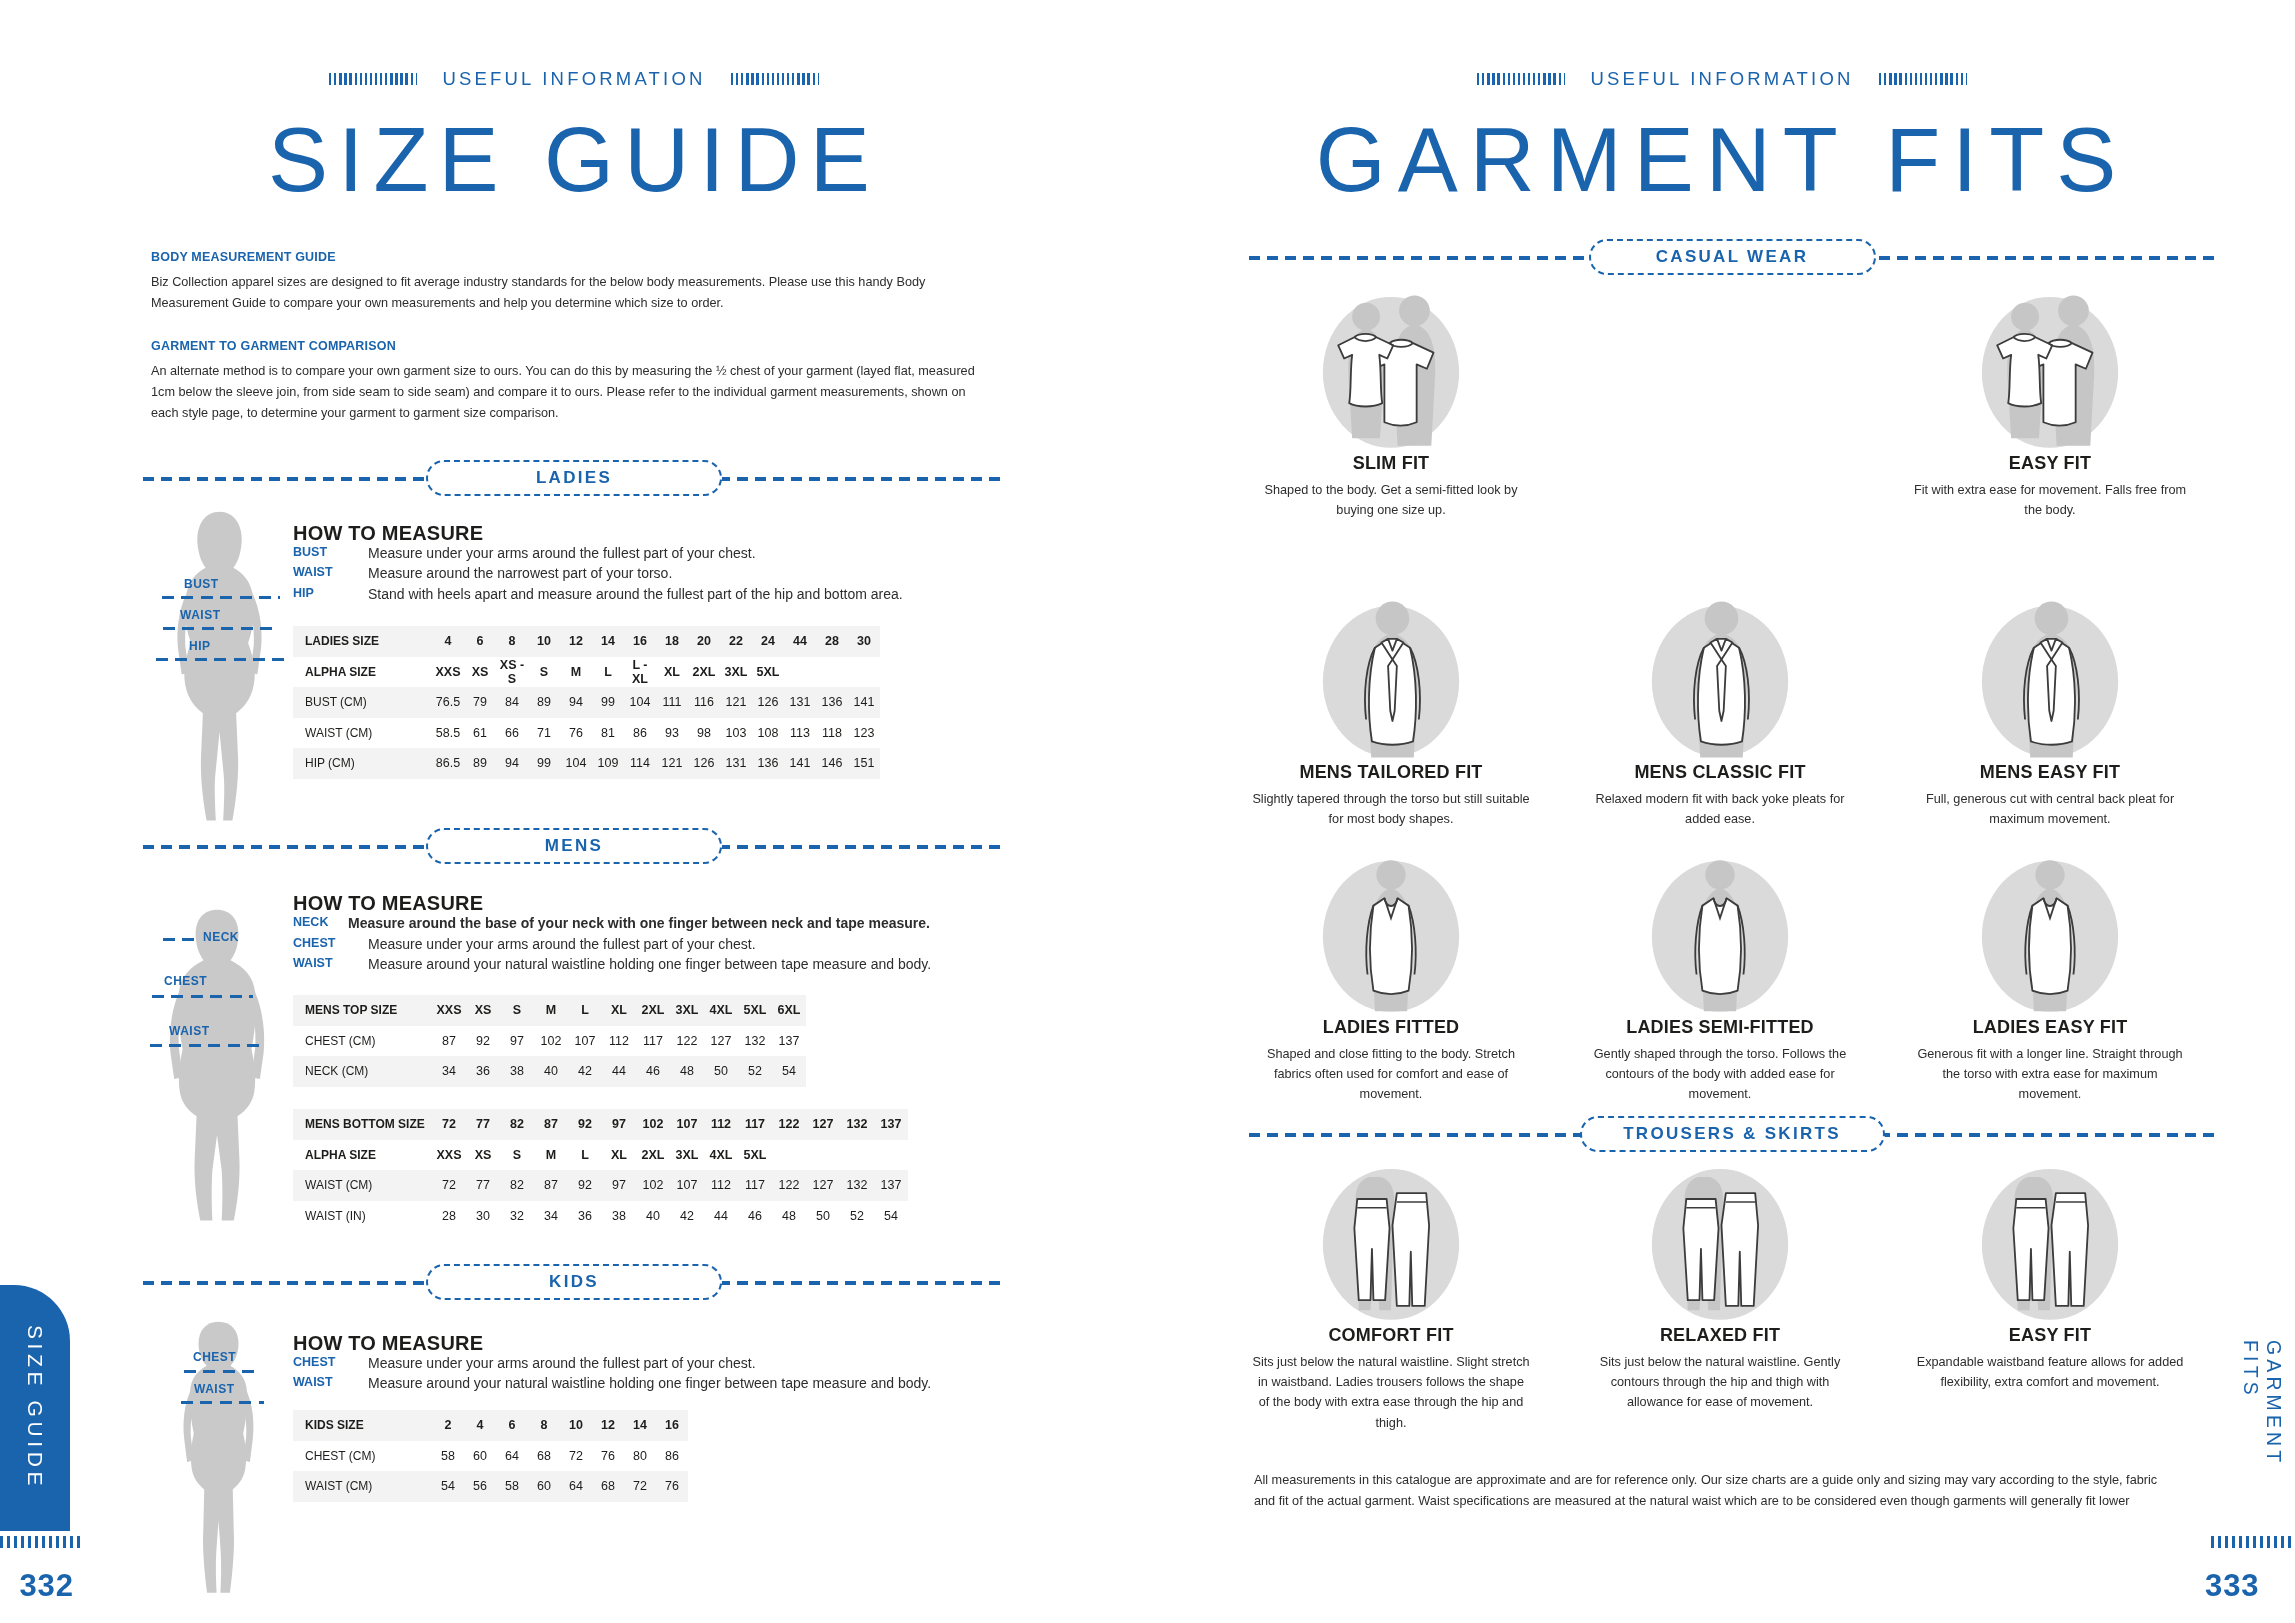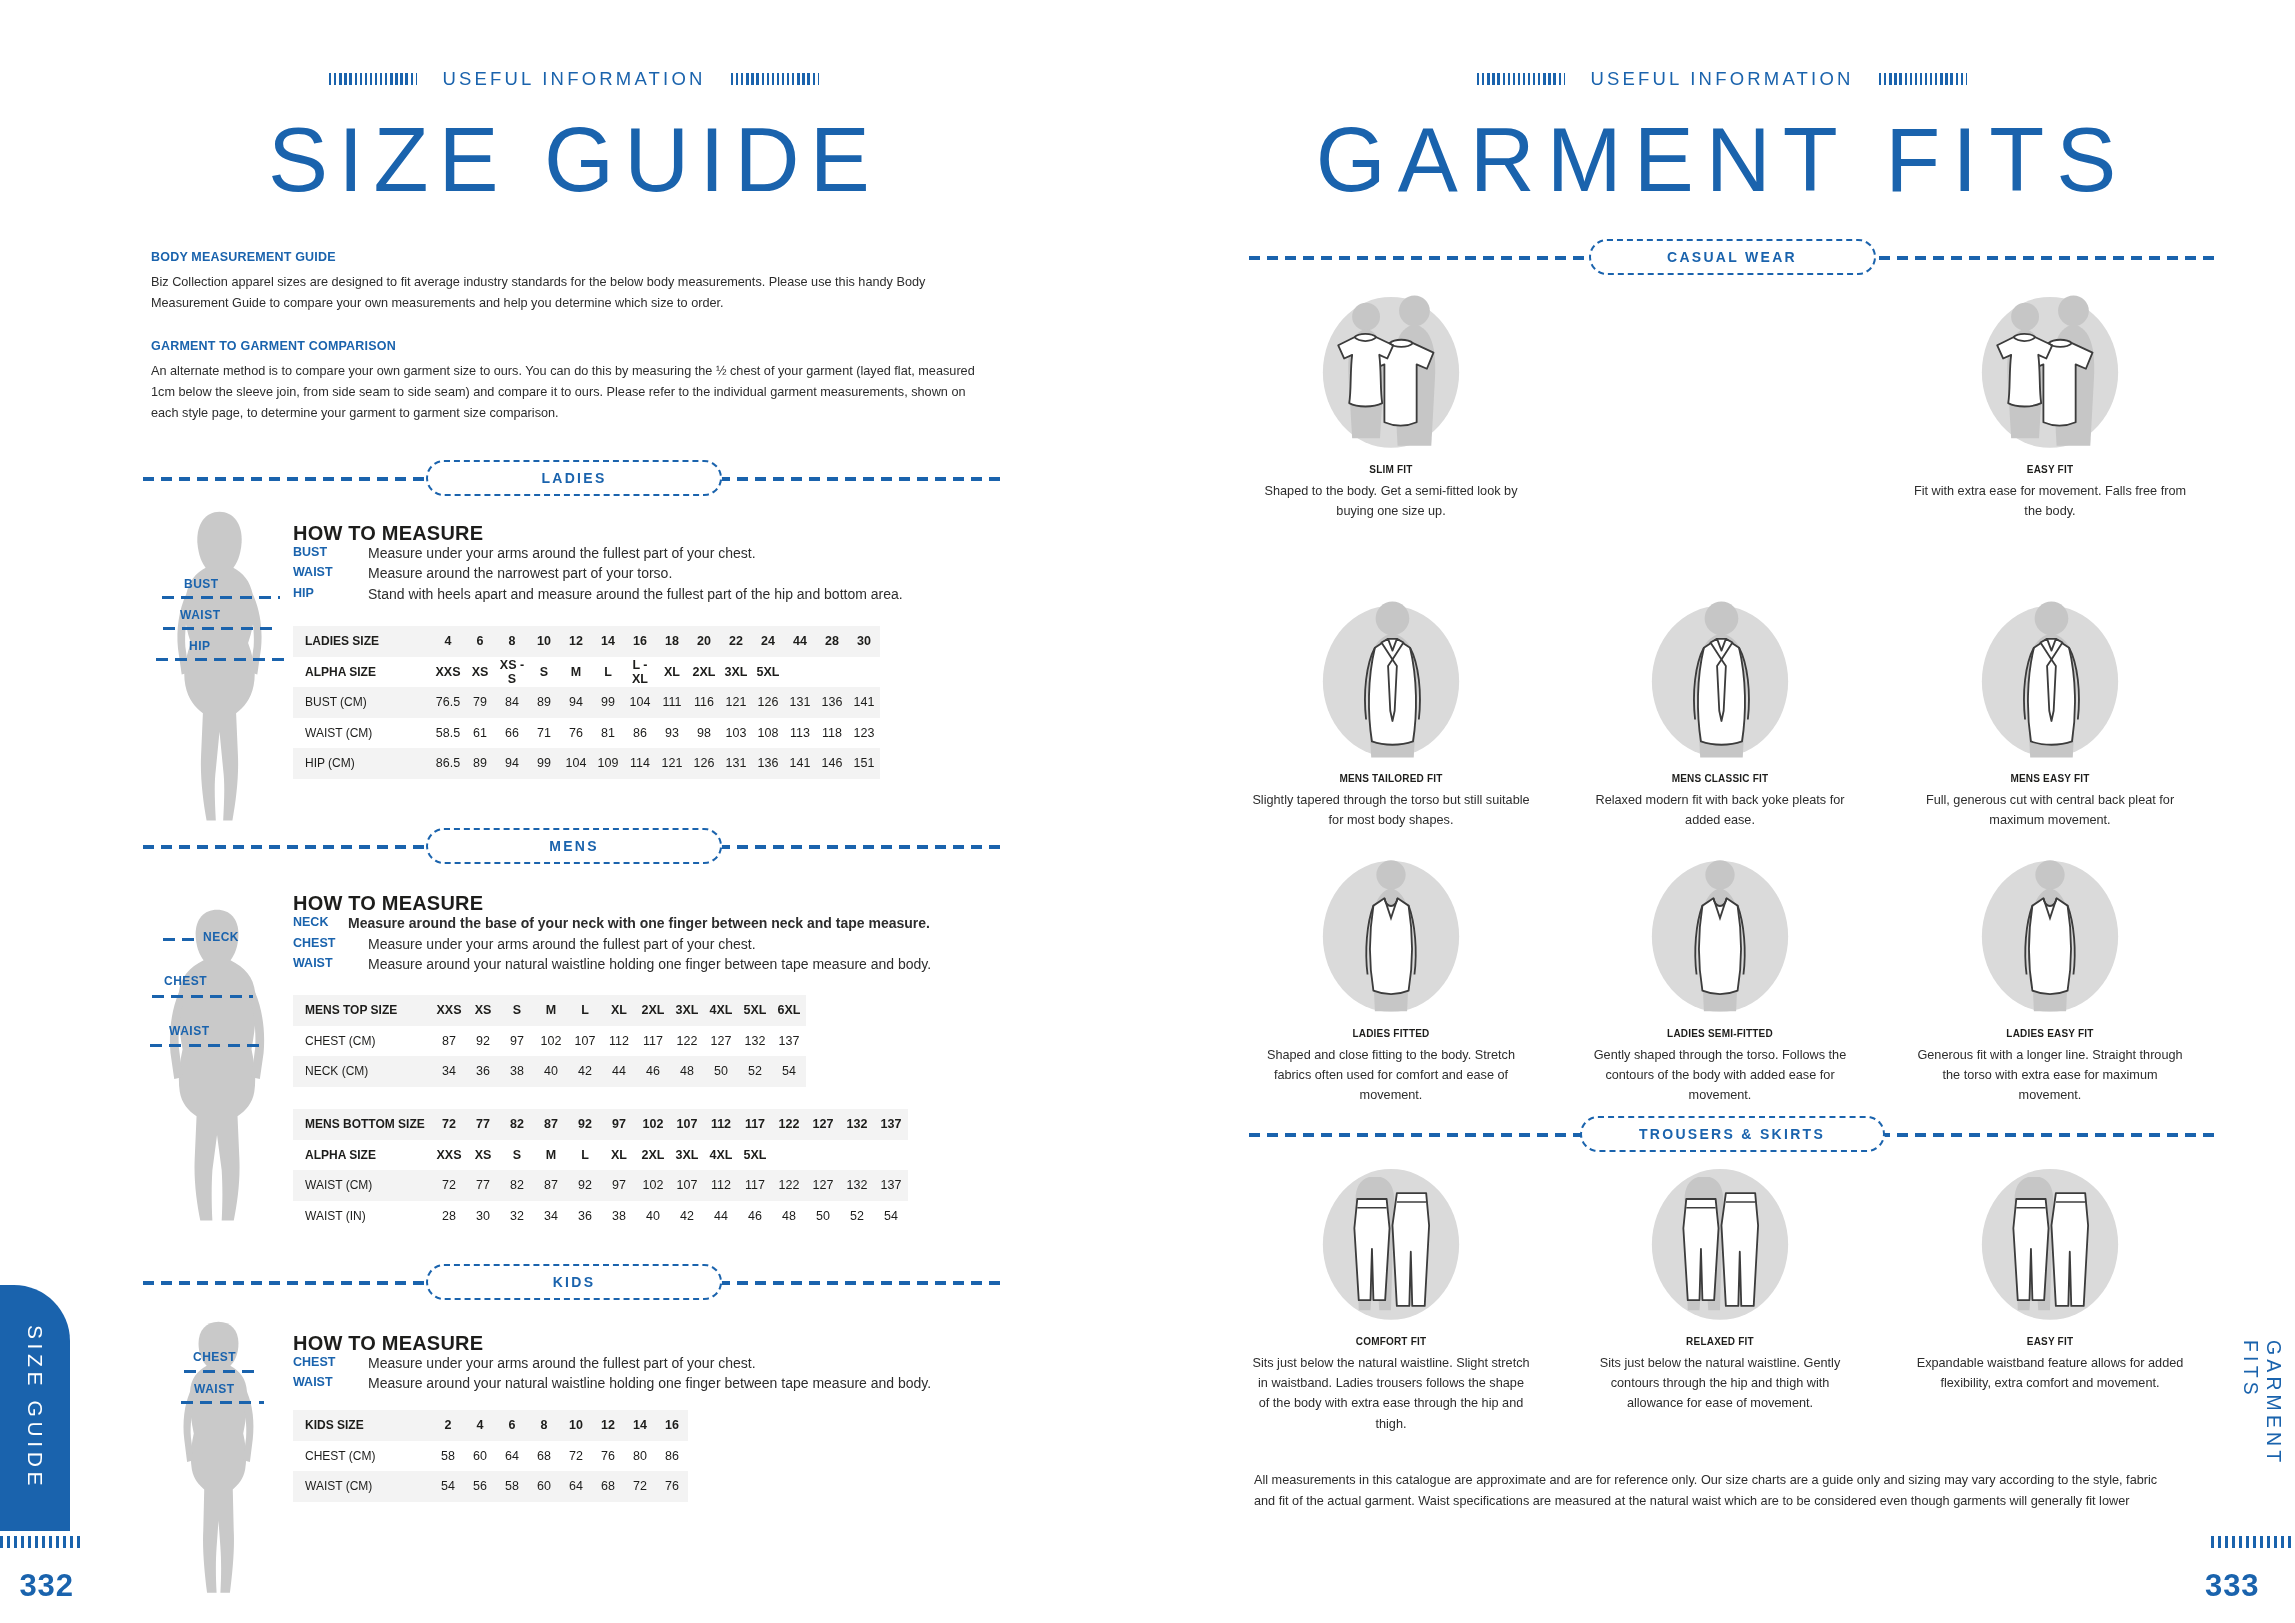--- a/index.html
+++ b/index.html
@@ -27,21 +27,21 @@
 
   .intro-h{font-size:12.5px;font-weight:bold;color:var(--blue);letter-spacing:0.2px;}
   .intro-p{font-size:12.7px;line-height:21px;color:var(--body);}
 
   
   .pill-row{position:absolute;height:38px;}
   .pill-line{position:absolute;left:0;right:0;top:16.7px;height:4.2px;
              background:repeating-linear-gradient(90deg,var(--blue) 0 11px,transparent 11px 18px);}
   .pill{position:relative;margin:0 auto;width:296px;height:36px;background:#fff;border:2.3px dashed var(--blue);
         border-radius:18.5px;display:flex;align-items:center;justify-content:center;
-        font-size:14px;font-weight:600;letter-spacing:2.3px;color:var(--blue);box-sizing:border-box;}
+        font-size:17px;font-weight:600;letter-spacing:2.3px;color:var(--blue);box-sizing:border-box;}
 
   .how-h{font-size:20px;font-weight:bold;color:var(--ink);letter-spacing:0.2px;}
   .how-term{position:absolute;font-size:12.5px;font-weight:bold;color:var(--blue);}
   .how-text{position:absolute;font-size:14px;color:var(--body);}
 
   
   .trow{display:flex;align-items:center;height:30.5px;}
   .trow:nth-child(odd){background:var(--stripe);}
   .tlabel{width:139px;padding-left:12px;box-sizing:border-box;font-size:12px;color:var(--ink);}
   .trow.hdr .tlabel,.trow.hdr .tcell{font-weight:bold;}
@@ -50,21 +50,21 @@
   .cw73 .tcell{width:34px;}
 
   
   .fig-label{position:absolute;font-size:12px;font-weight:bold;color:var(--blue);letter-spacing:0.5px;}
   .fig-dash{position:absolute;height:3.2px;
             background:repeating-linear-gradient(90deg,var(--blue) 0 12px,transparent 12px 19.4px);}
 
   
   .fit-card{position:absolute;width:296px;text-align:center;}
   .fit-icon{display:block;margin:0 auto;}
-  .fit-name{font-size:10px;font-weight:bold;color:var(--ink);letter-spacing:0.2px;margin-top:11px;}
+  .fit-name{font-size:18px;font-weight:bold;color:var(--ink);letter-spacing:0.2px;}
   .fit-desc{font-size:12.7px;line-height:20.4px;color:var(--body);width:278px;margin:5.6px auto 0;}
 
   .disclaimer{position:absolute;font-size:12.7px;line-height:21px;color:var(--body);}
 
   
   .side-tab{position:absolute;left:0;top:1285px;width:70px;height:246px;background:var(--blue);
             border-radius:0 56px 0 0;display:flex;align-items:center;justify-content:center;}
   .side-tab span{writing-mode:vertical-rl;color:#fff;font-size:21px;letter-spacing:4.6px;}
   .hticks{position:absolute;height:12px;
           background:repeating-linear-gradient(90deg,var(--blue) 0 3.2px,transparent 3.2px 7px);}

